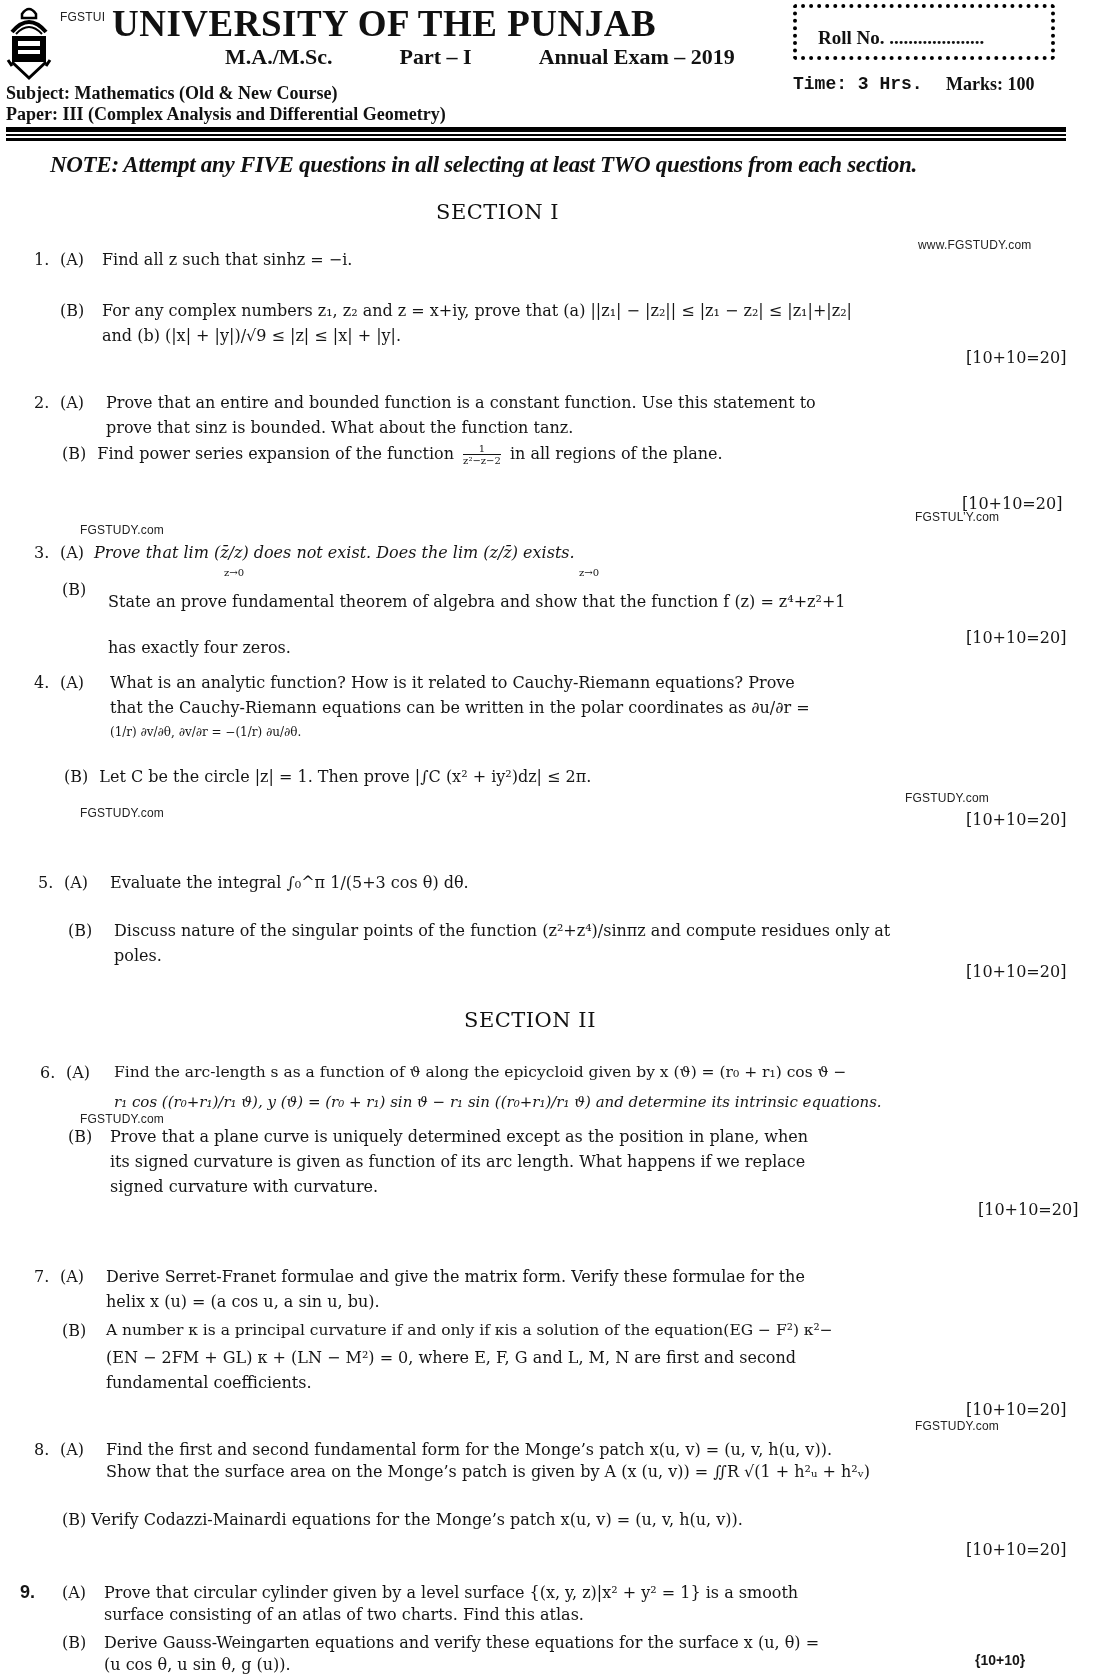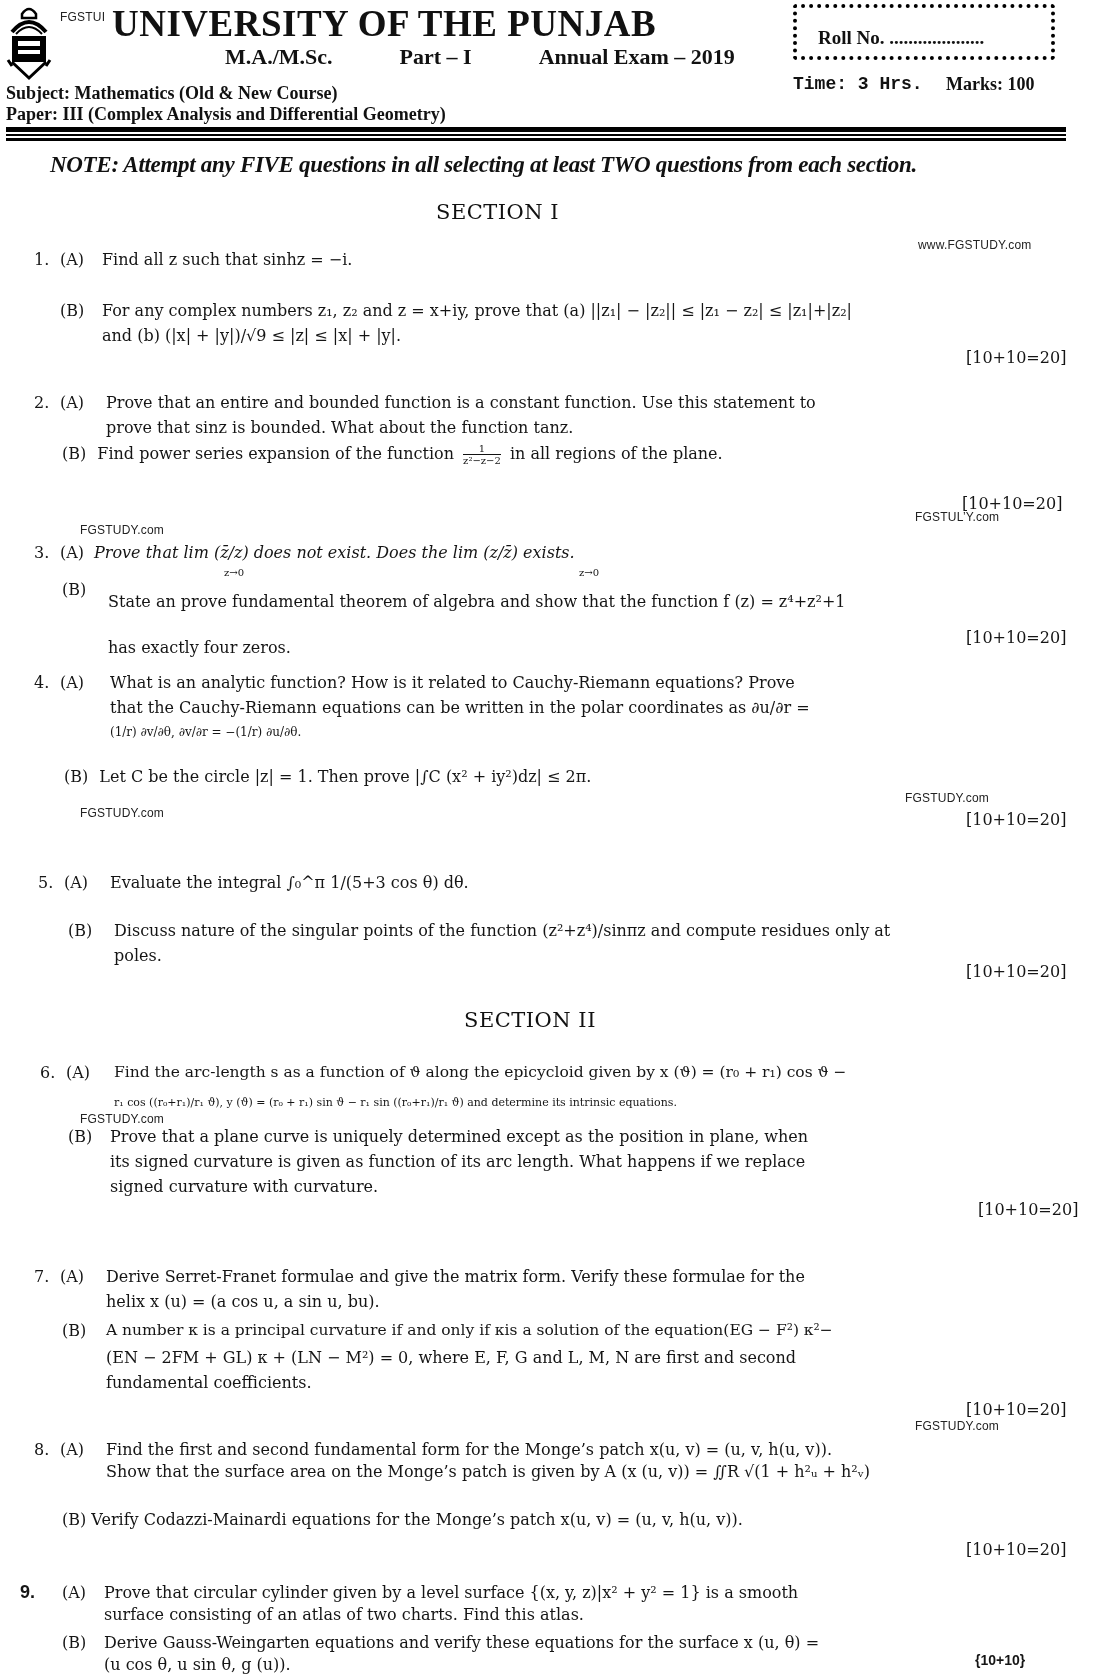--- a/index.html
+++ b/index.html
@@ -148,21 +148,21 @@
   <span class="qtext" style="left:46px;top:25px;white-space:nowrap;">poles.</span>
 </div>
 <div class="abs marks-tag" style="left:966px;top:962px;">[10+10=20]</div>
 
 <div class="abs section-head" style="left:464px;top:1008px;">SECTION II</div>
 
 <div class="abs q" style="left:40px;top:1060px;width:1030px;">
   <span class="qnum">6.</span>
   <span class="qlabel" style="left:26px;">(A)</span>
   <span class="qtext" style="left:74px;top:0;white-space:nowrap;font-size:15.5px;">Find the arc-length s as a function of ϑ along the epicycloid given by x (ϑ) = (r₀ + r₁) cos ϑ −</span>
-  <span class="qtext" style="left:74px;top:30px;white-space:nowrap;font-size:11px;">r₁ cos ((r₀+r₁)/r₁ ϑ), y (ϑ) = (r₀ + r₁) sin ϑ − r₁ sin ((r₀+r₁)/r₁ ϑ) and determine its intrinsic equations.</span>
+  <span class="qtext" style="left:74px;top:30px;white-space:nowrap;font-size:15px;font-style:italic;">r₁ cos ((r₀+r₁)/r₁ ϑ), y (ϑ) = (r₀ + r₁) sin ϑ − r₁ sin ((r₀+r₁)/r₁ ϑ) and determine its intrinsic equations.</span>
 </div>
 <div class="abs wm-small" style="left:80px;top:1112px;">FGSTUDY.com</div>
 <div class="abs q" style="left:68px;top:1124px;width:1000px;">
   <span class="qlabel" style="left:0;">(B)</span>
   <span class="qtext" style="left:42px;top:0;white-space:nowrap;">Prove that a plane curve is uniquely determined except as the position in plane, when</span>
   <span class="qtext" style="left:42px;top:25px;white-space:nowrap;">its signed curvature is given as function of its arc length. What happens if we replace</span>
   <span class="qtext" style="left:42px;top:50px;white-space:nowrap;">signed curvature with curvature.</span>
 </div>
 <div class="abs marks-tag" style="left:978px;top:1200px;">[10+10=20]</div>
 

